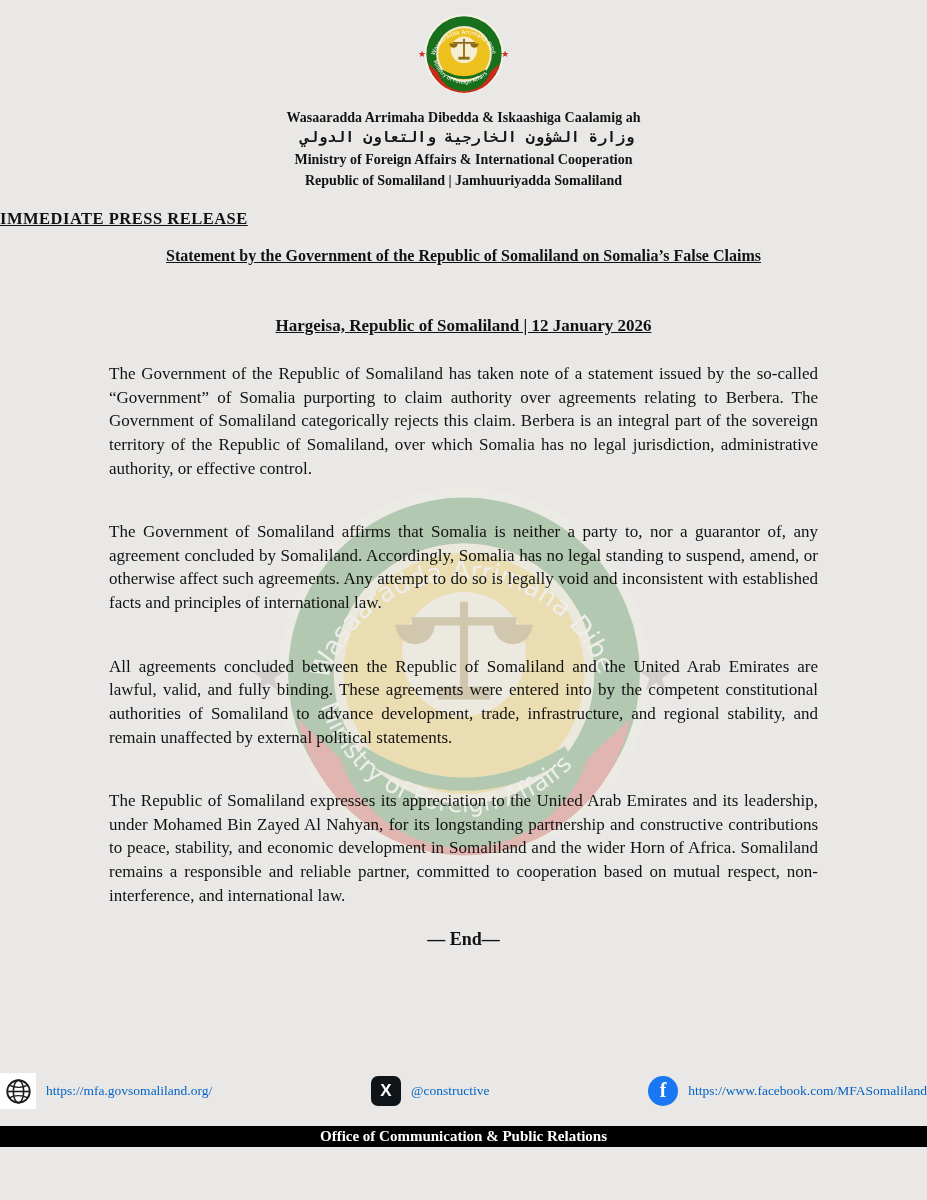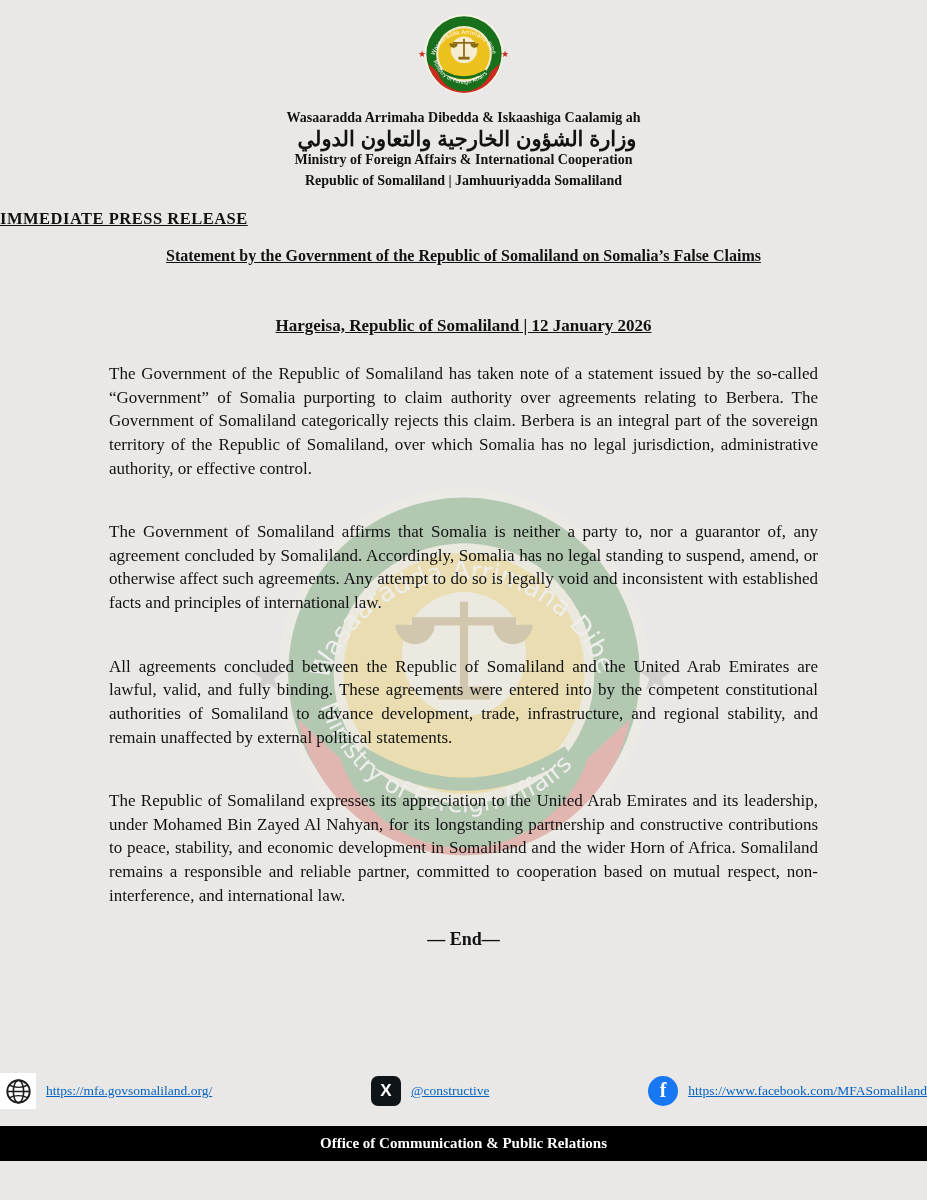--- a/index.html
+++ b/index.html
@@ -15,21 +15,21 @@
   .watermark {
     position:absolute; left:50%; top:478px; transform:translateX(-50%);
     opacity:.26; z-index:0; pointer-events:none;
   }
 
   
   .doc-header { position:relative; z-index:1; text-align:center; padding-top:12px; }
   .emblem svg { display:block; margin:0 auto; }
   .h-line { font-weight:bold; font-size:14px; line-height:21px; }
   .h-line.first { margin-top:11px; }
-  .h-line.arabic { font-size:21px; font-family:Liberation Sans, sans-serif;padding-left:7px; }
+  .h-line.arabic { font-size:15px; font-family:Liberation Mono, monospace;padding-left:7px; }
 
   .release-label {
     position:relative; z-index:1; margin-top:18px; text-align:left;
     font-weight:bold; font-size:16.5px; text-decoration:underline; letter-spacing:.5px;
   }
   .title {
     position:relative; z-index:1; margin:15px auto 11px; max-width:724px;
     text-align:center; font-weight:bold; font-size:16px; line-height:23px;
     text-decoration:underline;
   }
@@ -42,42 +42,42 @@
   .end-mark { margin-top:22px; text-align:center; font-weight:bold; font-size:18px; }
 
   
   .social-row {
     position:absolute; top:1068px; left:0; width:927px; height:46px; z-index:1;
     display:flex; align-items:center; justify-content:space-between;
     overflow:hidden; white-space:nowrap;
   }
   .social-item { display:flex; align-items:center; gap:10px; flex:0 0 auto; }
   .link {
-    color:#0563c1; text-decoration:underline; font-size:13.5px; cursor:pointer;
+    color:#0563c1; font-size:13.5px; cursor:pointer;
   }
   .icon { display:inline-flex; align-items:center; justify-content:center; flex:0 0 auto; }
   .icon.globe { width:36px; height:36px; background:#ffffff; }
   .icon.x {
     width:30px; height:30px; background:#0f1419; border-radius:7px; color:#fff;
     font-family:"Liberation Sans","DejaVu Sans",sans-serif; font-weight:bold; font-size:17px;
   }
   .icon.fb {
     width:30px; height:30px; background:#1877f2; border-radius:50%; color:#fff;
     font-weight:bold; font-size:20px; font-family:"Liberation Serif",serif;
     padding-bottom:2px;
   }
   .icon.yt { width:52px; height:35px; background:#ed1d24; border-radius:9px; }
   .yt-play {
     width:0; height:0;
     border-left:14px solid #fff;
     border-top:8px solid transparent; border-bottom:8px solid transparent;
     margin-left:3px;
   }
   .black-bar {
-    position:absolute; top:1126px; left:0; width:927px; height:35px; z-index:1;
+    position:absolute; top:1126px; left:0; width:927px; height:21px; z-index:1;
     background:#000; color:#fff; display:flex; align-items:center; justify-content:center;
     font-weight:bold; font-size:15px;
   }
 </style>
 </head>
 <body>
 
 <div class="page">
 
   <div class="watermark">

